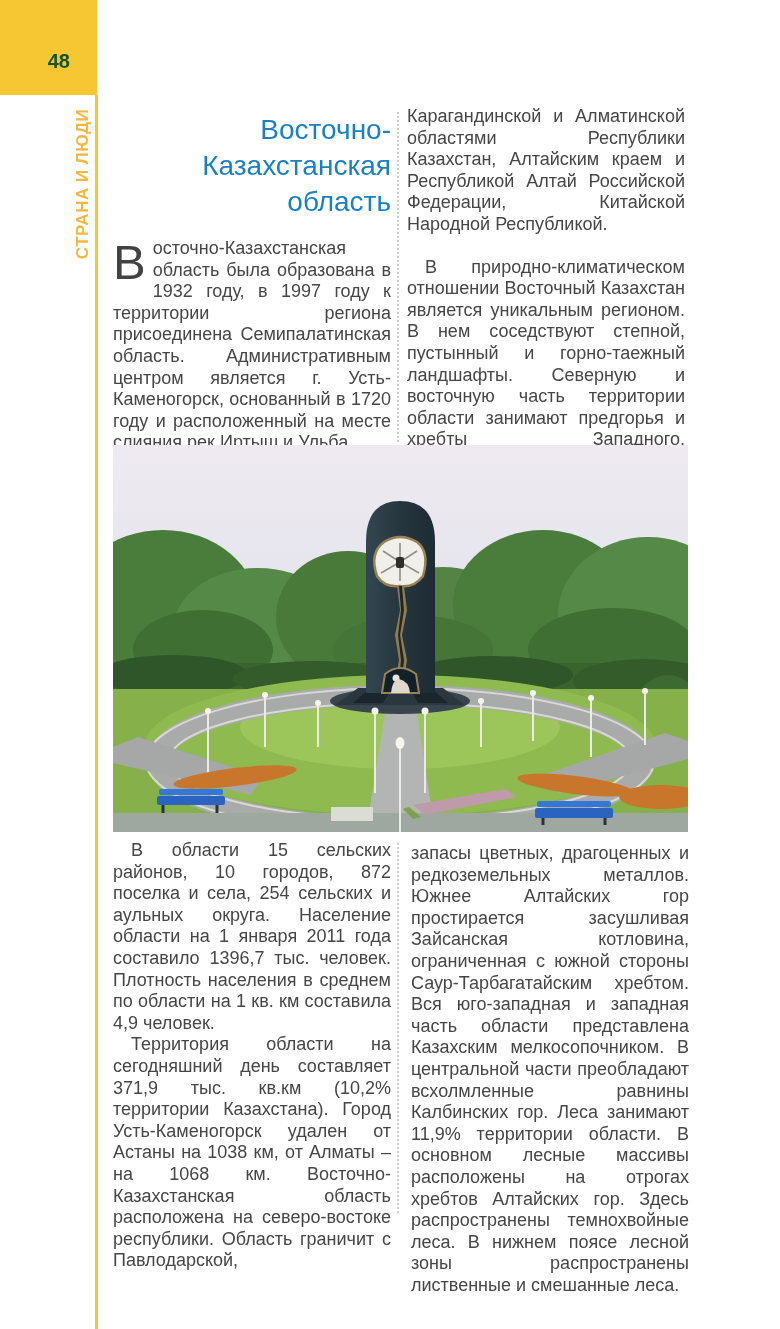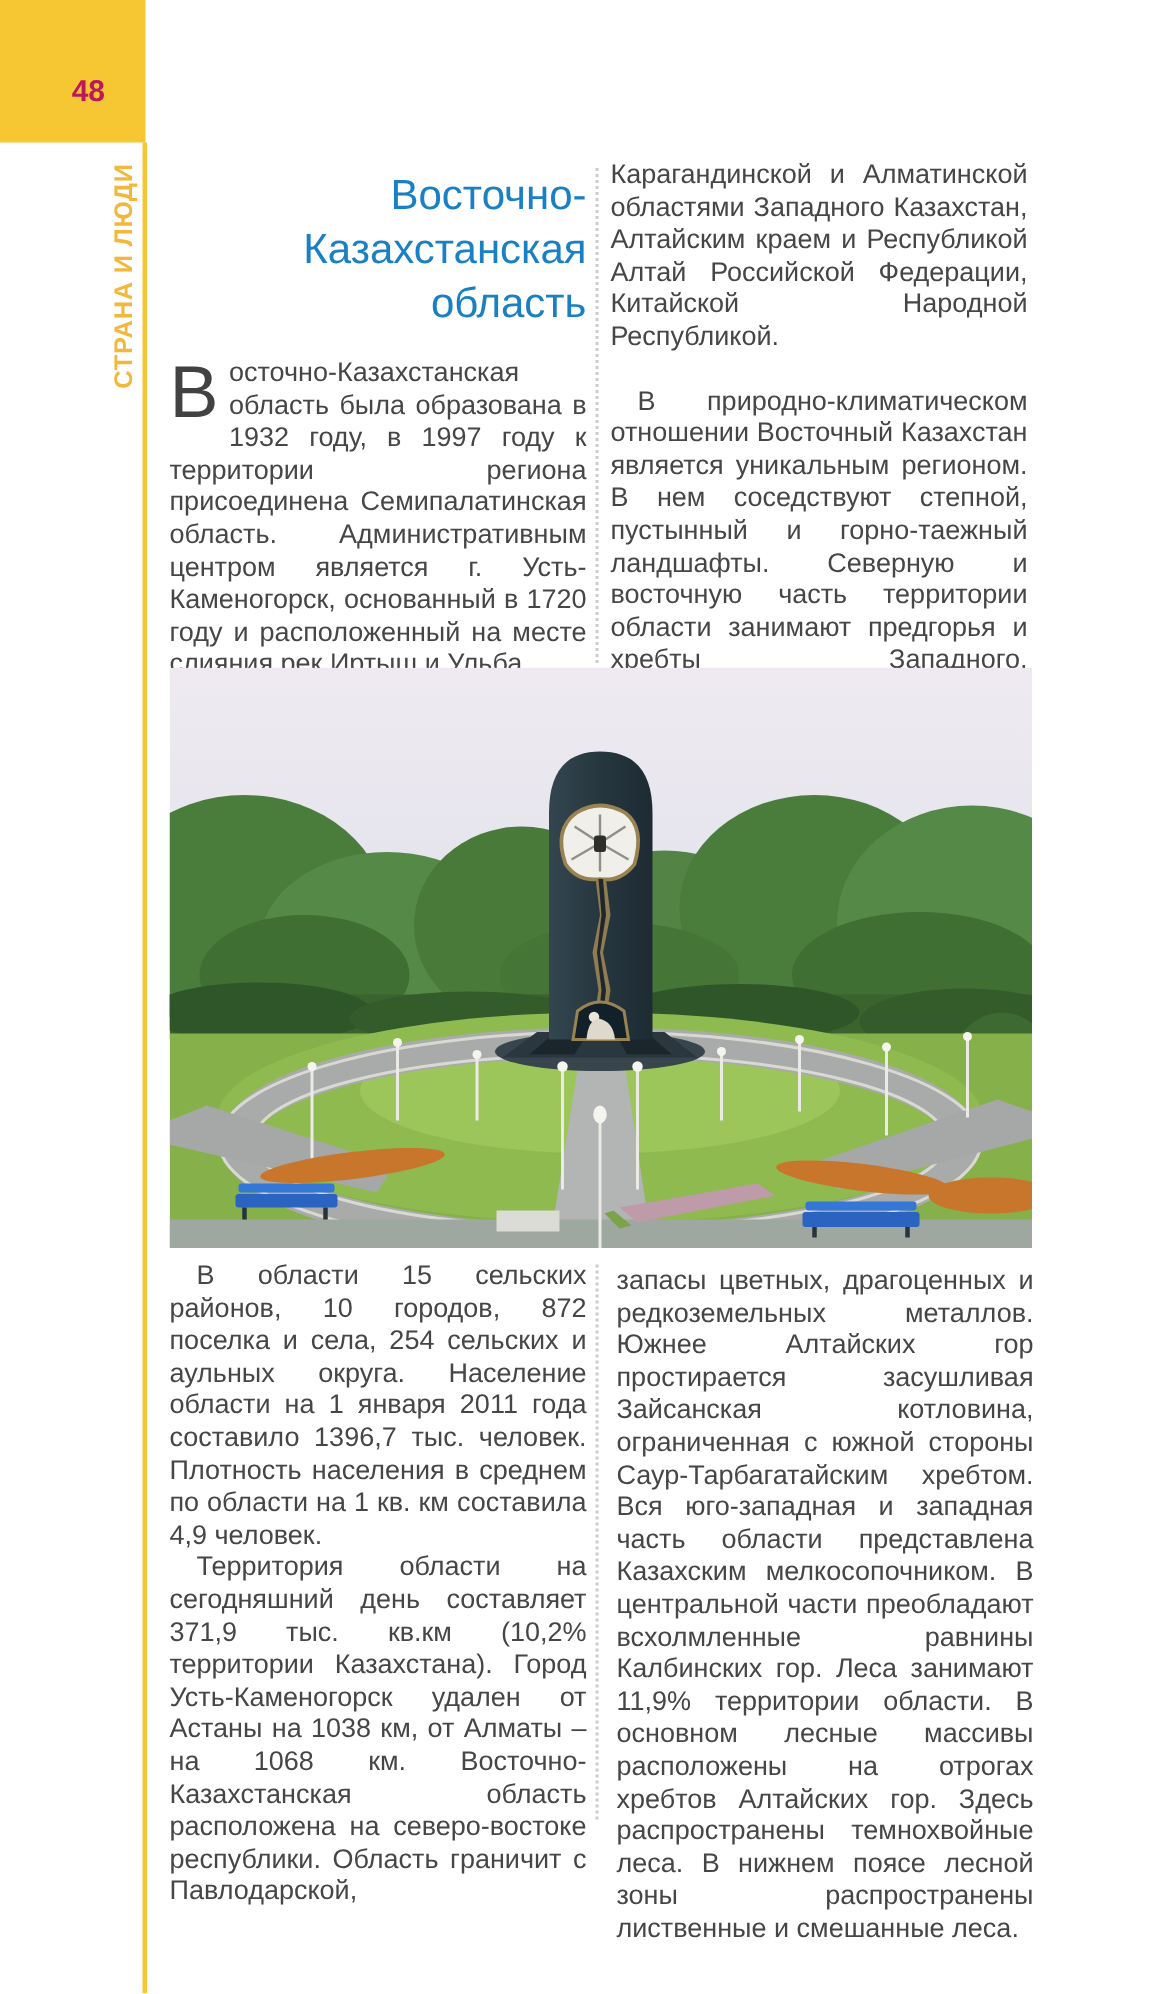--- a/index.html
+++ b/index.html
@@ -2,21 +2,21 @@
 <html lang="ru"><head>
 <meta charset="utf-8">
 <style>
   html,body{margin:0;padding:0;background:#ffffff;}
   .page{
     position:relative;width:780px;height:1329px;background:#ffffff;overflow:hidden;
     font-family:"Liberation Sans","DejaVu Sans",sans-serif;color:#424242;
   }
   
   .pagenum-block{position:absolute;left:0;top:0;width:97px;height:95px;background:#F6C733;}
-  .pagenum{position:absolute;right:27px;top:50px;font-size:20px;font-weight:bold;color:#be185d;}
+  .pagenum{position:absolute;right:27px;top:50px;font-size:20px;font-weight:bold;color:#14532d;}
   
   .vrule{position:absolute;left:95px;top:95px;width:3px;height:1234px;background:#F6C733;}
   
   .section-label{
     position:absolute;left:83px;top:184px;transform:translate(-50%,-50%) rotate(-90deg);
     white-space:nowrap;font-size:17px;font-weight:bold;letter-spacing:.5px;color:#F2B83E;
   }
   
   .title{
     position:absolute;left:113px;top:112px;width:278px;margin:0;
@@ -54,21 +54,21 @@
 
   <div class="section-label">СТРАНА И ЛЮДИ</div>
 
   <h1 class="title">Восточно-Казахстанская область</h1>
 
   <div class="col intro-col">
     <p class="para"><span class="dropcap">В</span><span>осточно-Казахстанская область была образована в 1932 году, в 1997 году к территории региона присоединена Семипалатинская область. Административным центром является г. Усть-Каменогорск, основанный в 1720 году и расположенный на месте слияния рек Иртыш и Ульба.</span></p>
   </div>
 
   <div class="col right-top-col">
-    <p class="para">Карагандинской и Алматинской областями Западного Казахстан, Алтайским краем и Республикой Алтай Российской Федерации, Китайской Народной Республикой.</p>
+    <p class="para">Карагандинской и Алматинской областями Республики Казахстан, Алтайским краем и Республикой Алтай Российской Федерации, Китайской Народной Республикой.</p>
     <p class="para indent gap">В природно-климатическом отношении Восточный Казахстан является уникальным регионом. В нем соседствуют степной, пустынный и горно-таежный ландшафты. Северную и восточную часть территории области занимают предгорья и хребты Западного, Центрального и Южного Алтая, в недрах которого содержатся богатейшие</p>
   </div>
 
   <div class="divider top"></div>
   <div class="divider bottom"></div>
 
   <div class="photo">
     <svg viewBox="0 0 575 387" preserveAspectRatio="none">
       <defs>
         <linearGradient id="sky" x1="0" y1="0" x2="0" y2="1">

